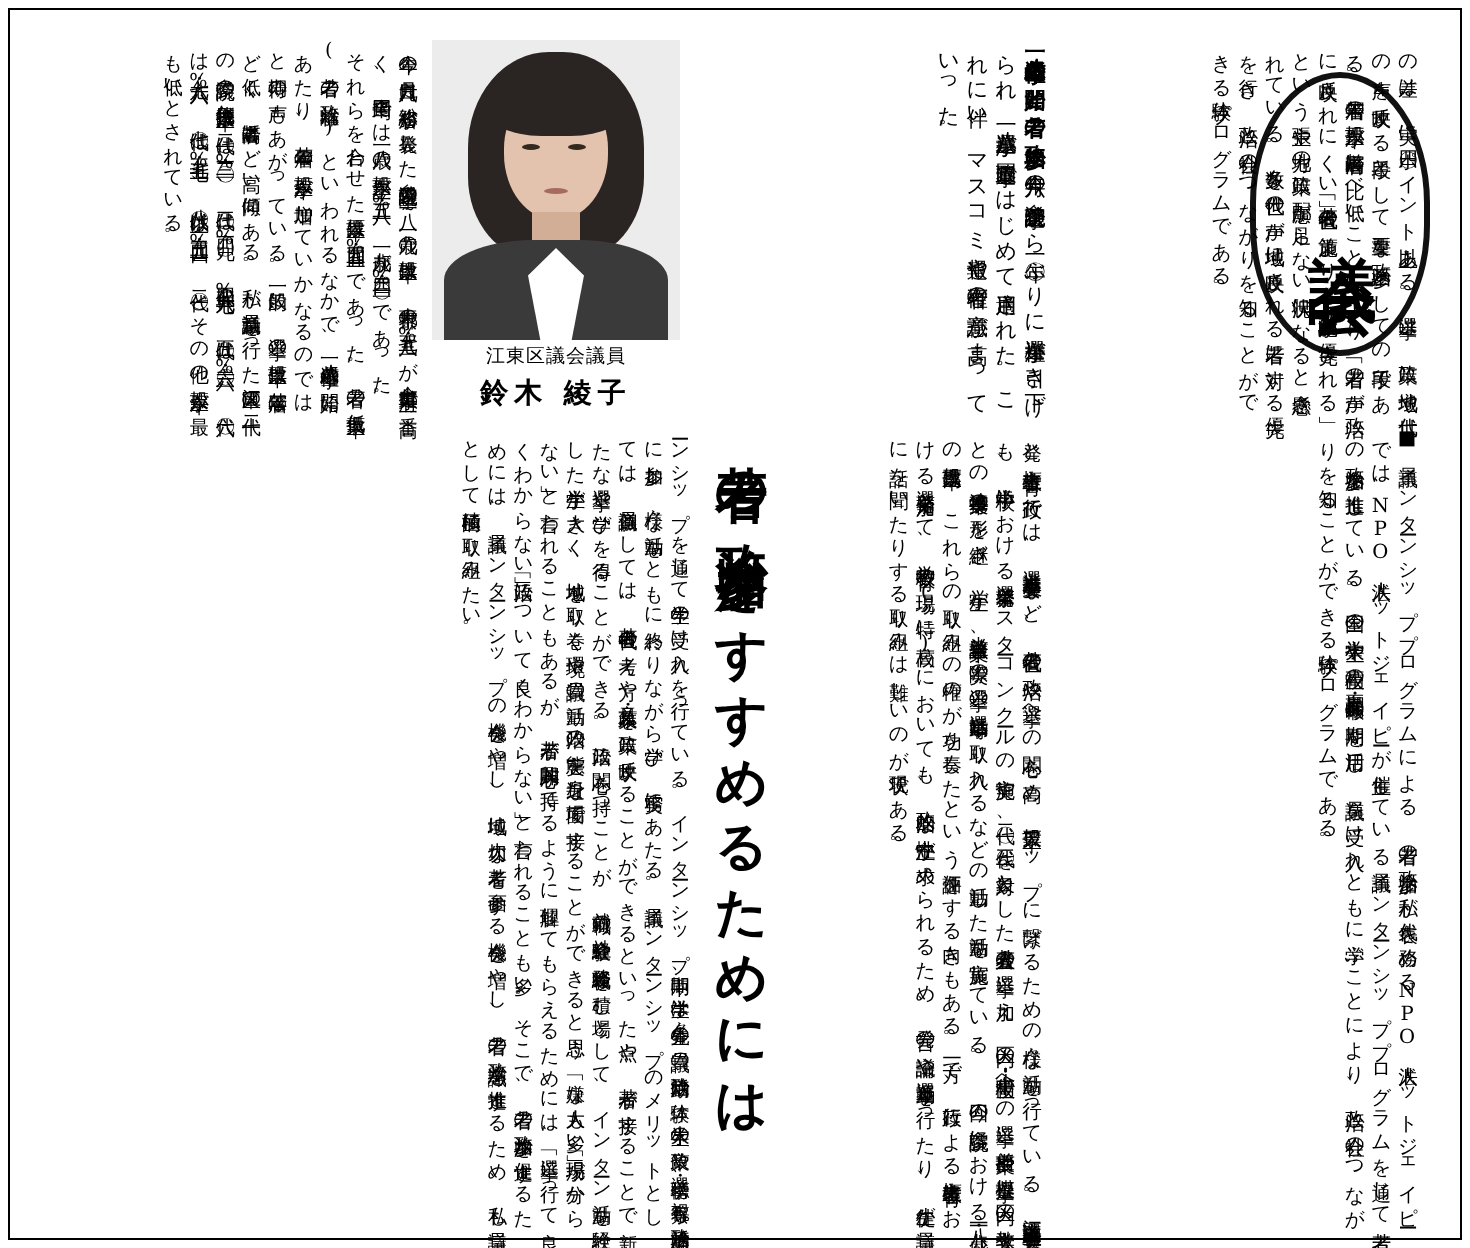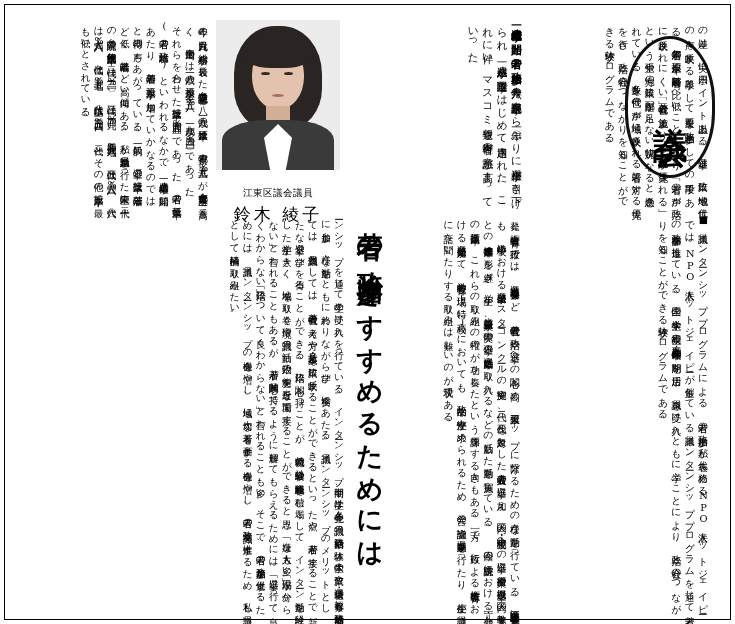--- a/index.html
+++ b/index.html
@@ -164,33 +164,33 @@
     top: 104px;
     width: 28px;
     height: 46px;
     background: #ffffff;
     transform: rotate(0deg);
     clip-path: polygon(50% 0, 100% 30%, 78% 100%, 22% 100%, 0 30%);
   }
   .caption {
     position: absolute;
     left: 216px;
-    top: 187px;
+    top: 172px;
     width: 124px;
     text-align: center;
     font-family: "DejaVu Serif", "Liberation Serif", serif;
   }
   .caption .org {
     font-size: 9.5px;
     letter-spacing: 0.5px;
     display: block;
   }
   .caption .name {
-    font-size: 17px;
-    font-weight: normal;
+    font-size: 14px;
+    font-weight: bold;
     letter-spacing: 3px;
     display: block;
     margin-top: 3px;
   }
   .lead-1 {
     position: absolute;
     left: 140px;
     top: 20px;
     height: 182px;
     width: 70px;

